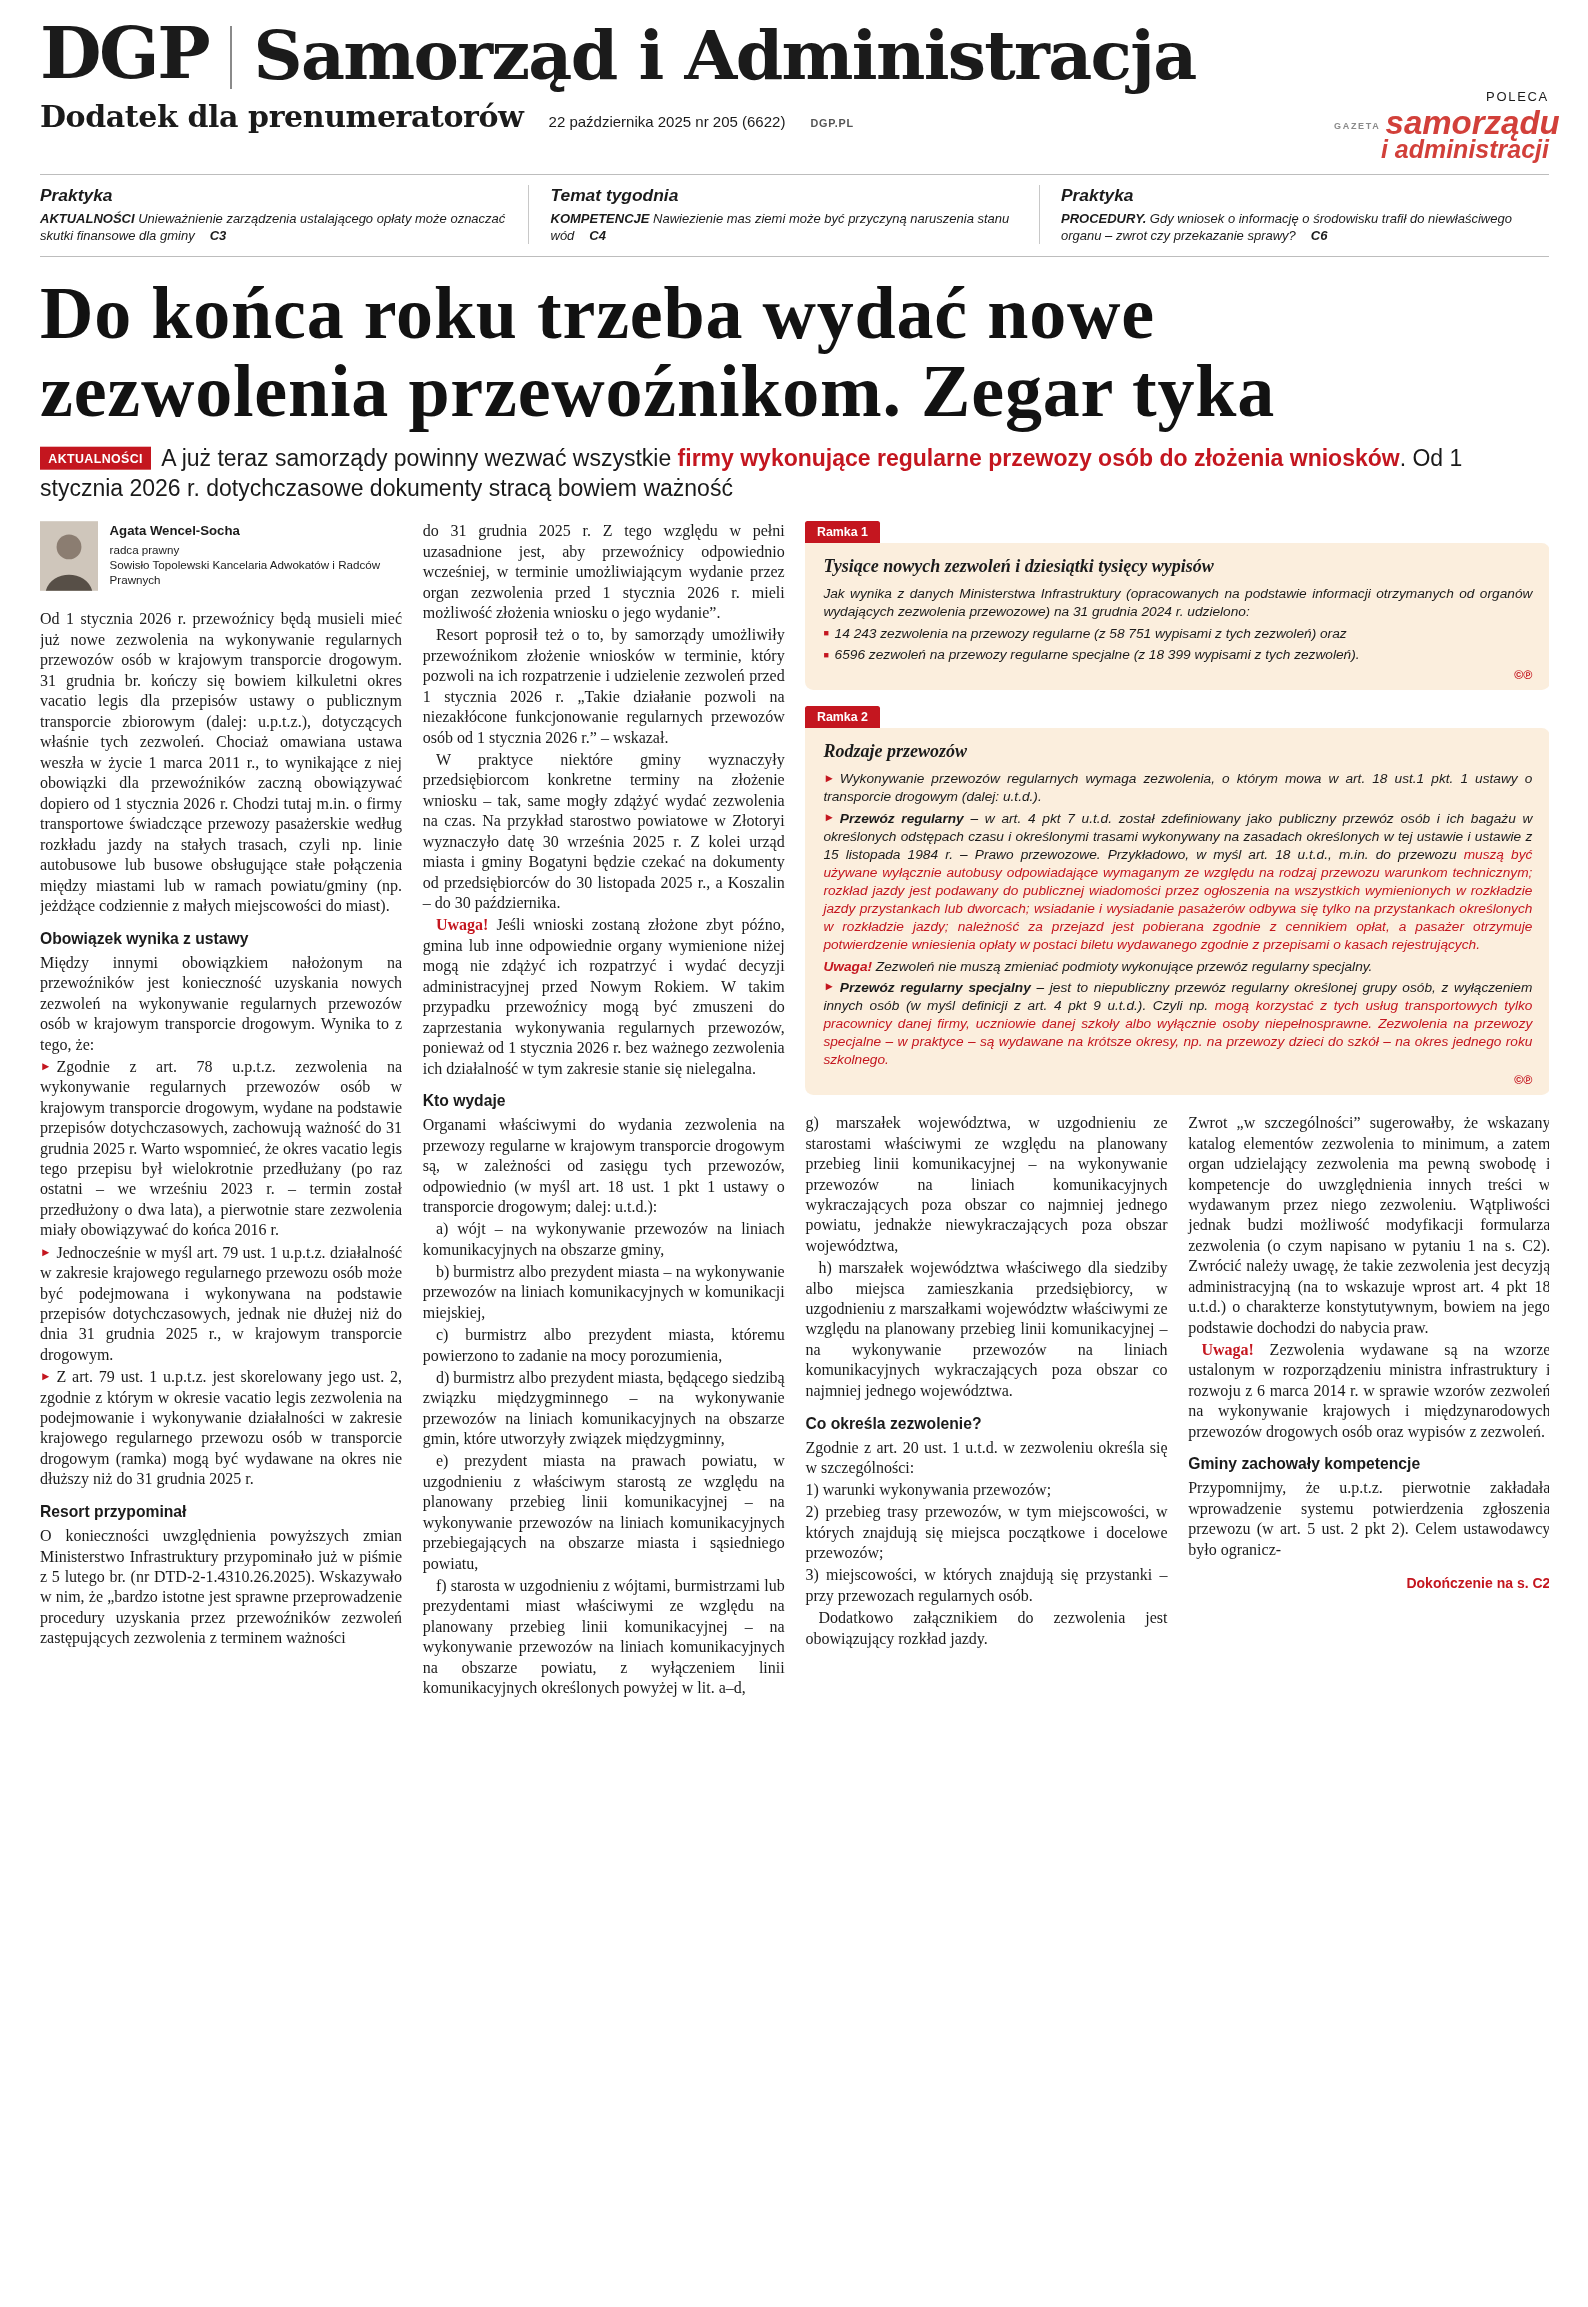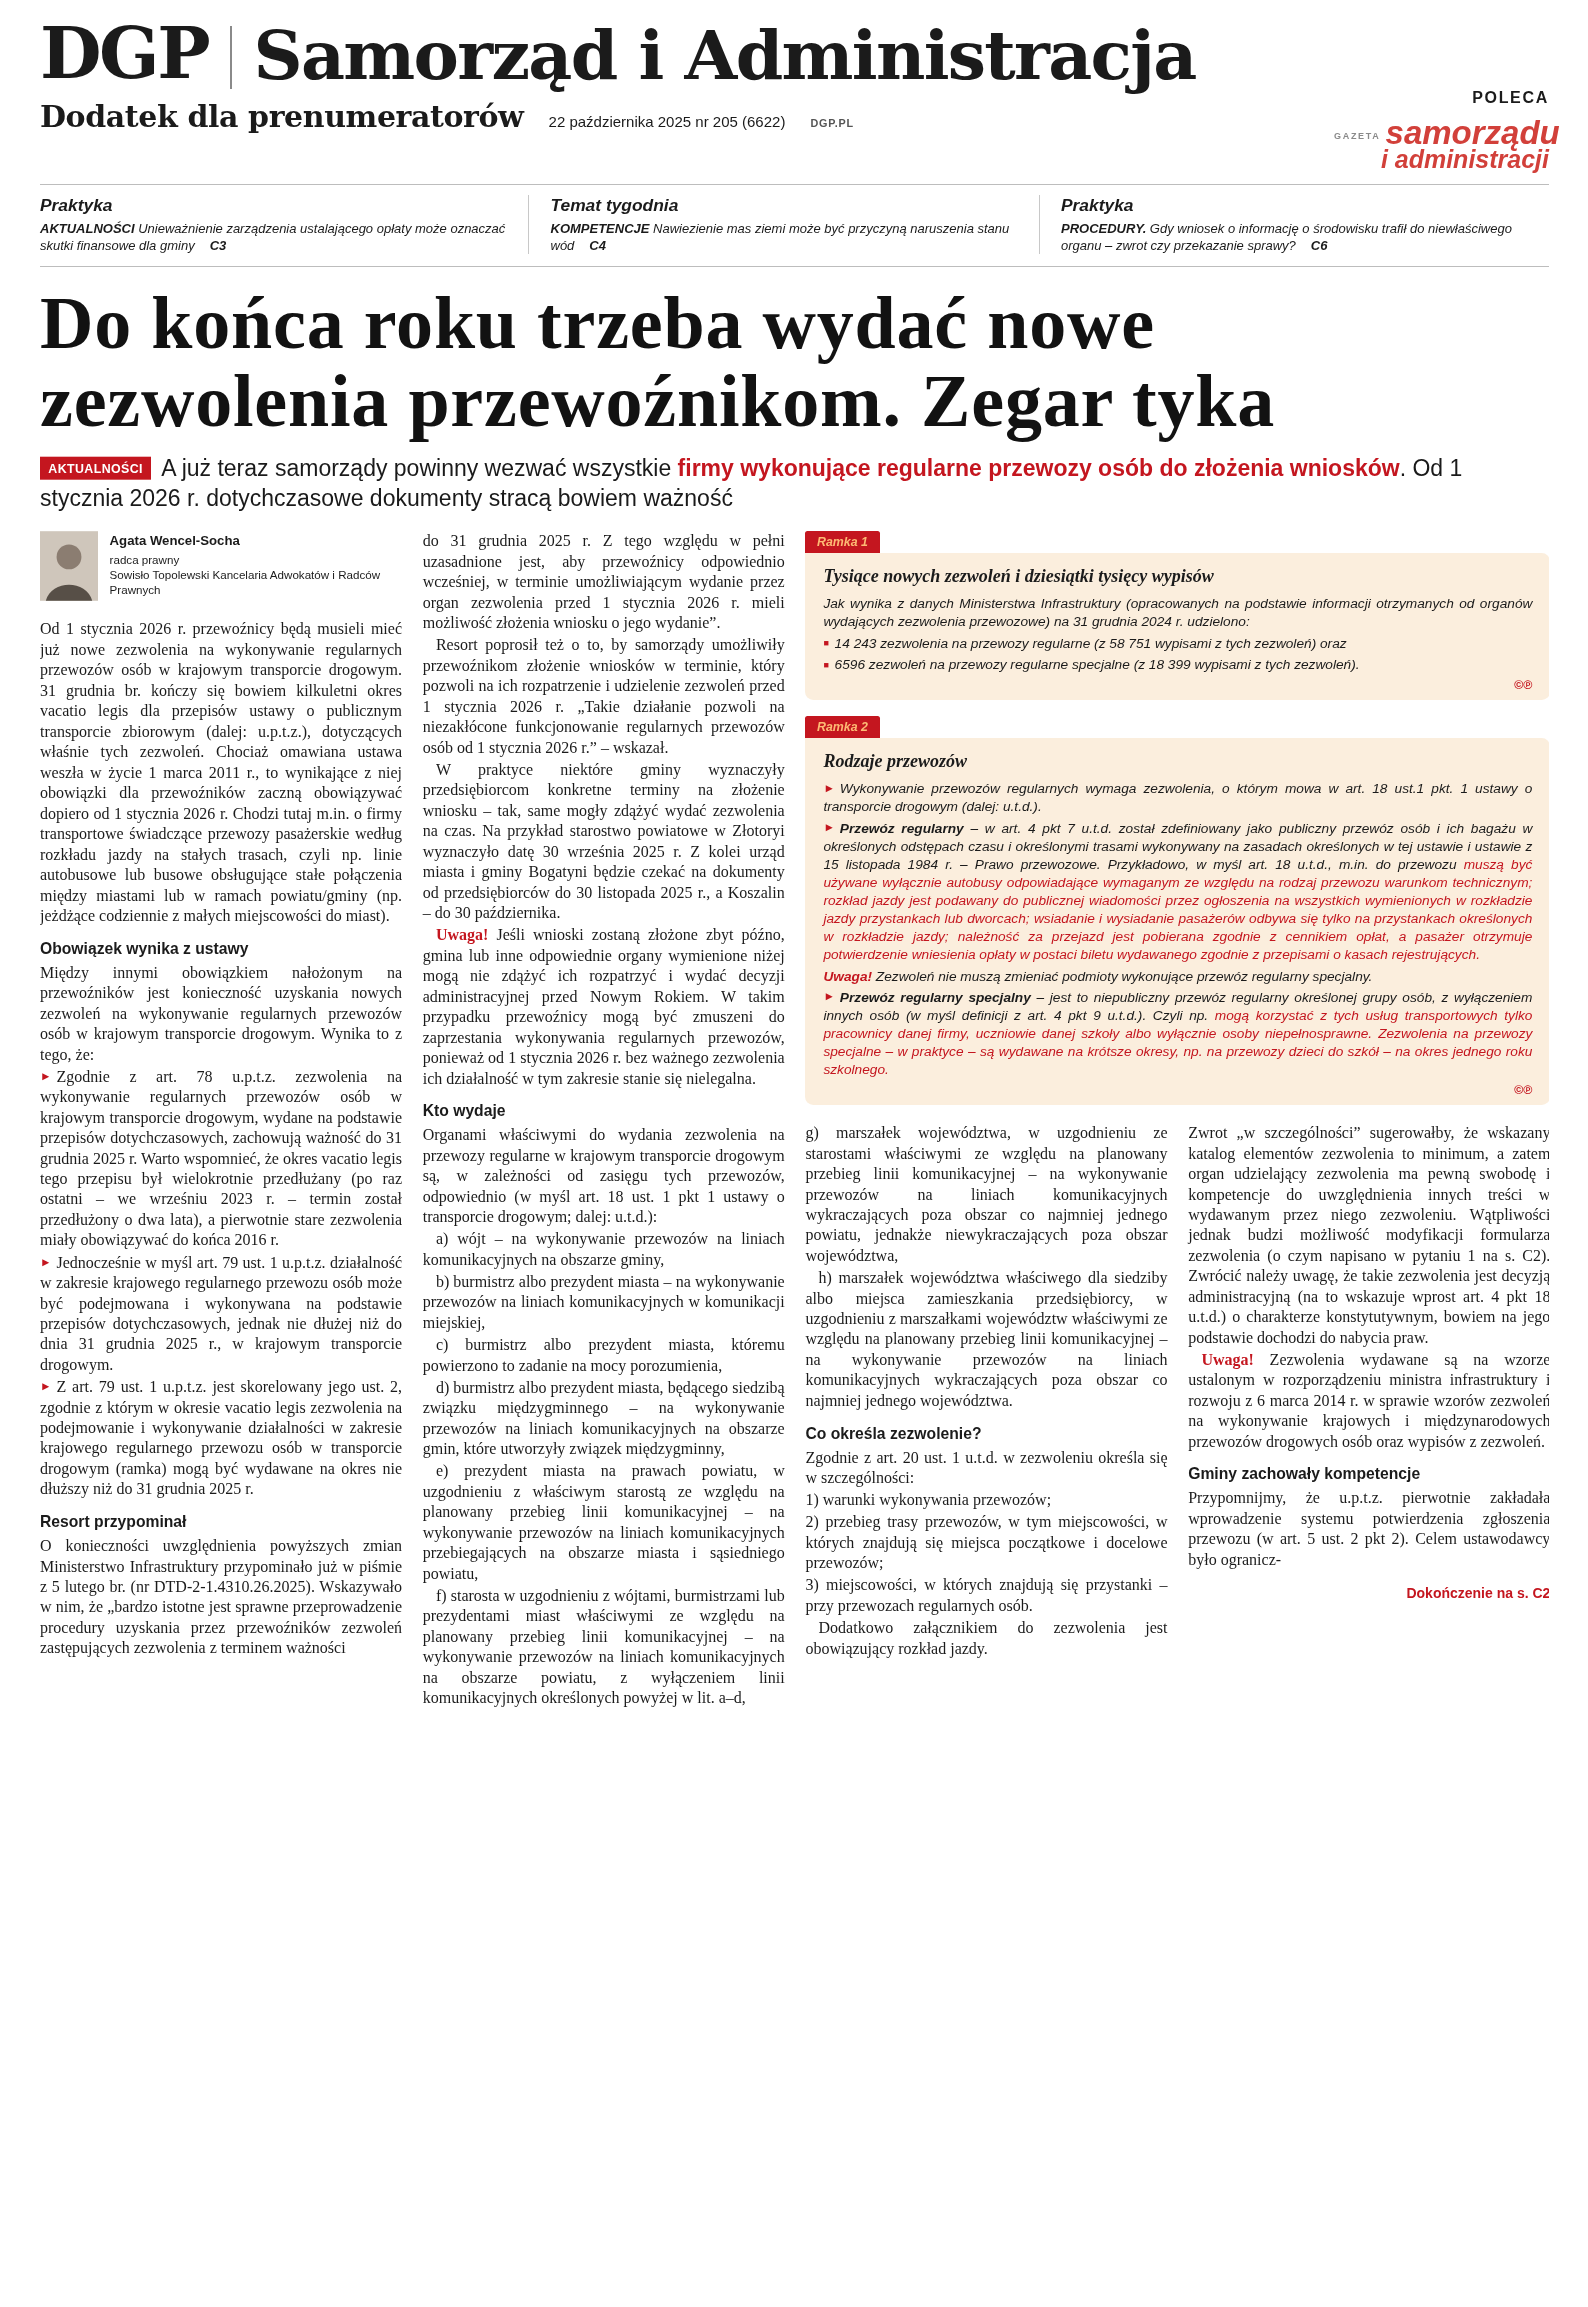--- a/index.html
+++ b/index.html
@@ -15,21 +15,21 @@
   .mast-main { flex:1; min-width:0; }
   .mast-row1 { display:flex; align-items:flex-end; }
   .logo-dgp { font-family:"DejaVu Serif", serif; font-weight:bold; font-size:71px; line-height:1; letter-spacing:-2.5px; }
   .mast-divider { width:2.5px; background:#8a8a8a; height:63px; margin:5px 21.5px 0; }
   .mast-title { font-family:"DejaVu Serif", serif; font-weight:bold; font-size:68px; line-height:1; letter-spacing:-1.7px; white-space:nowrap; }
   .mast-row2 { display:flex; align-items:baseline; gap:25px; margin-top:10px; }
   .dodatek { font-family:"DejaVu Serif", serif; font-weight:bold; font-size:30px; letter-spacing:-0.4px; }
   .dateline { font-size:15px; }
   .site { font-size:10.8px; font-weight:bold; letter-spacing:0.8px; color:#555; }
   .mast-right { width:215px; text-align:right; padding-top:71px; }
-  .poleca { font-size:16px; font-weight:bold; letter-spacing:1.7px; margin-bottom:10px; }
+  .poleca { font-size:13px; font-weight:normal; letter-spacing:1.7px; margin-bottom:3px; }
   .gsia { font-style:italic; font-weight:bold; color:#d2403a; line-height:0.95; }
   .gsia .gazeta { font-style:normal; color:#8a8a8a; font-size:9px; letter-spacing:1.7px; margin-right:5px; vertical-align:5px; }
   .gsia .l1 { font-size:33px; }
   .gsia .l2 { font-size:25px; display:block; }
 
   
   .teasers { display:flex; border-top:0.8px solid #bdbdbd; border-bottom:0.8px solid #bdbdbd; margin-top:11.6px; padding:10px 0 11.6px;font-style:italic; }
   .teaser { flex:1; padding-right:21.5px; }
   .teaser + .teaser { border-left:0.8px solid #c8c8c8; padding-left:21.5px; }
   .teaser-section { font-size:17.4px; font-weight:bold; margin-bottom:5px; }
@@ -63,22 +63,22 @@
 
   
   .byline { display:flex; gap:11.6px; margin-bottom:18px; }
   .byline-photo { width:58px; height:70px; flex:none; display:block; }
   .byline-info { padding-top:1.7px; }
   .byline-name { font-weight:bold; font-size:13.2px; margin-bottom:4.1px; }
   .byline-role, .byline-firm { font-size:11.6px; line-height:1.3; }
 
   
   .ramka + .ramka { margin-top:16.5px; }
-  .ramka-tab { display:inline-block; background:var(--red); color:#fdba74; font-weight:bold; font-size:12.4px;
-               line-height:1; padding:5px 11.6px 4.1px; border-radius:2.5px 2.5px 0 0;font-style:italic; }
+  .ramka-tab { display:inline-block; background:var(--red); color:#ffffff; font-weight:bold; font-size:12.4px;
+               line-height:1; padding:5px 11.6px 4.1px; border-radius:2.5px 2.5px 0 0; }
   .ramka-box { background:var(--box); padding:13.2px 18px 8.3px; border-radius:0 8.3px 8.3px 8.3px;font-style:italic; }
   .ramka-title { font-family:"Liberation Serif", serif; font-weight:bold; font-size:18px; margin-bottom:8.3px; }
   .ramka-p { font-size:13.7px; line-height:1.32; text-align:justify; }
   .ramka-p + .ramka-p { margin-top:3.3px; }
   .square { color:var(--red); font-size:9px; margin-right:5.8px; position:relative; top:-1.7px; }
   .cp { text-align:right; color:var(--red); font-weight:bold; font-size:12.4px; margin-top:3.3px; }
 
   .continuation { text-align:right; color:var(--red); font-weight:bold; font-size:14px; margin-top:15px; }
 </style>
 </head>

